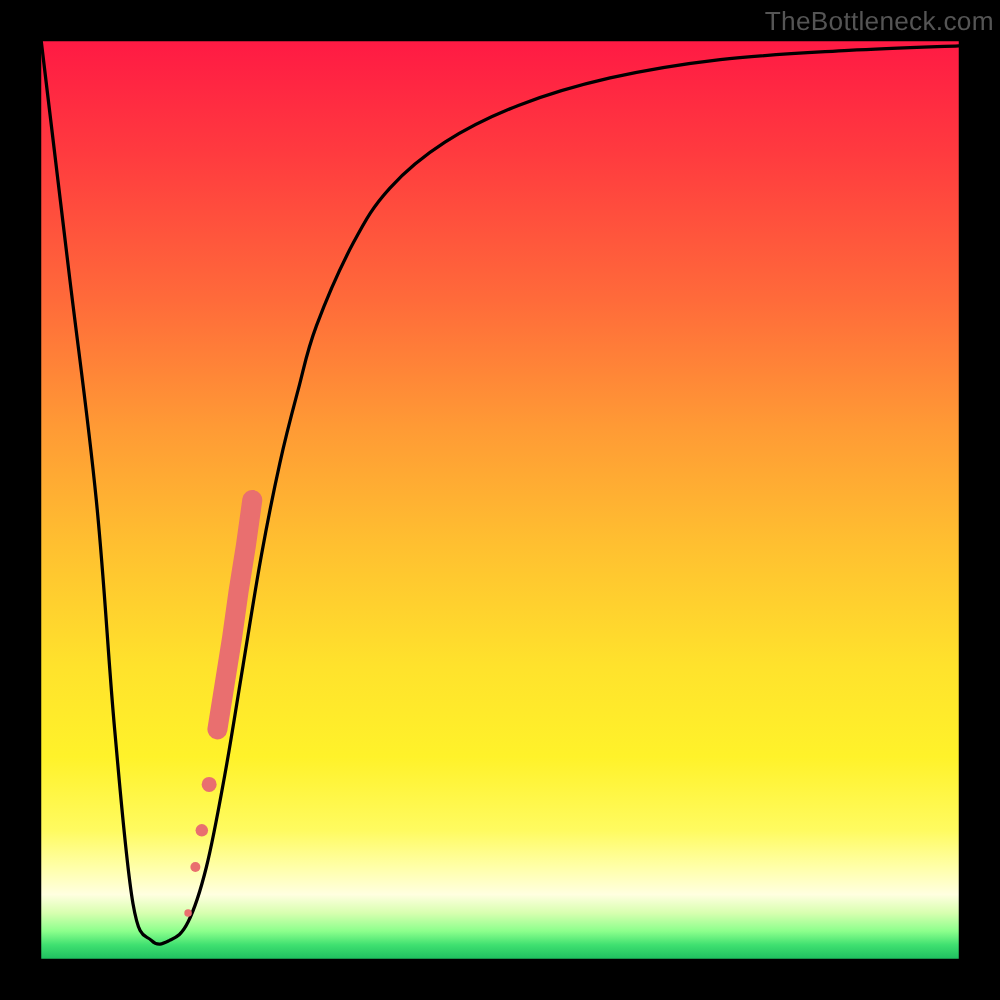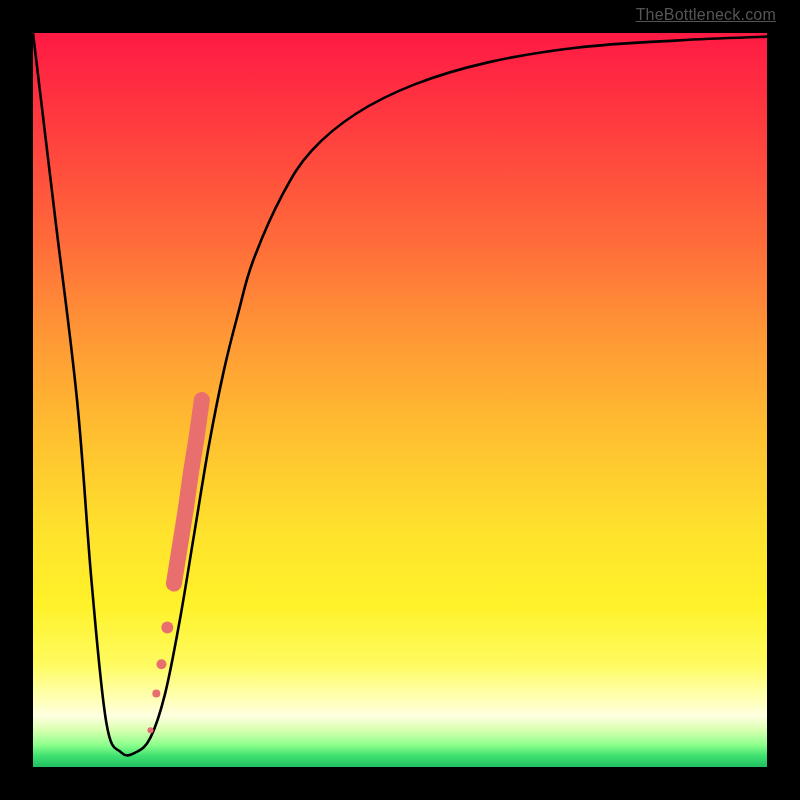--- a/index.html
+++ b/index.html
@@ -38,27 +38,26 @@
       #ffffe0 93%,
       #d8ffb0 95%,
       #8cff8c 97%,
       #3fe070 98.5%,
       #1fc060 100%
     );
   }
   .watermark {
     position: absolute;
     top: 6px;
-    right: 24px;
+    right: 5px;
     color: #555;
-    font-size: 16px;
+    font-size: 21px;
     letter-spacing: 0.2px;
     font-weight: 400;
     user-select: none;
-    text-decoration: underline;
   }
   svg.curve {
     position: absolute;
     left: 0;
     top: 0;
     width: 734px;
     height: 734px;
     overflow: visible;
   }
 </style>

